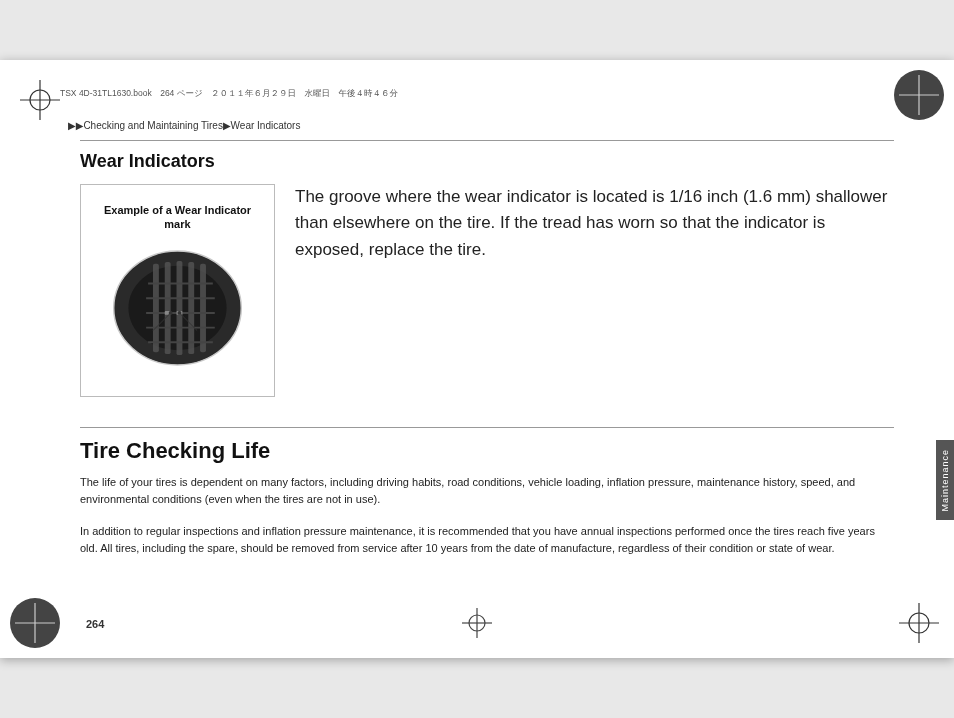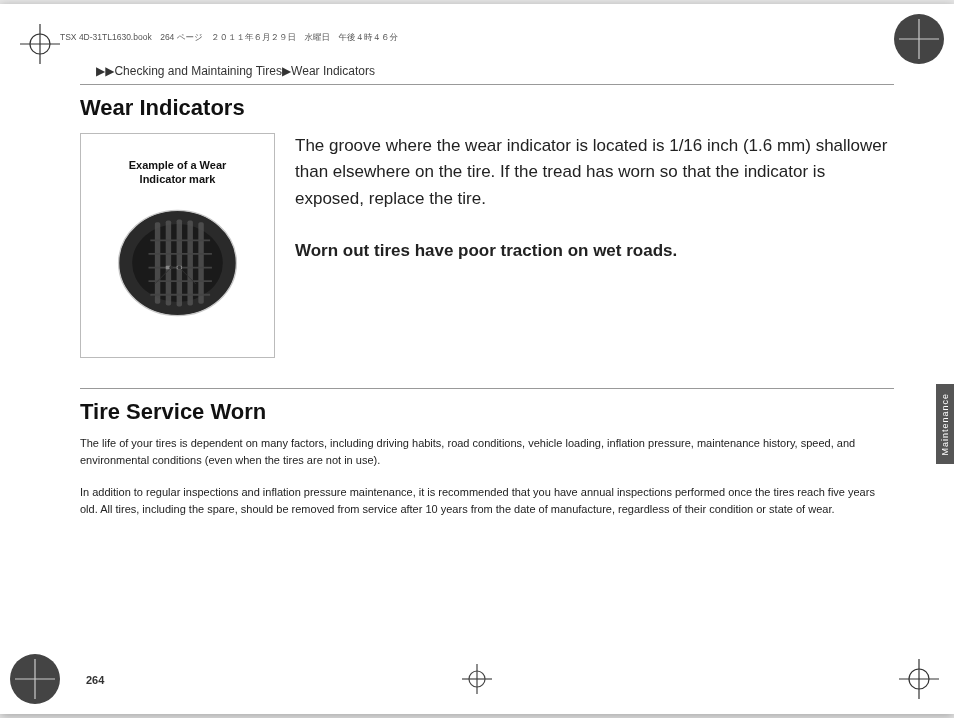--- a/index.html
+++ b/index.html
@@ -12,21 +12,21 @@
       background: #e8e8e8;
       display: flex;
       justify-content: center;
       align-items: center;
       min-height: 100vh;
       font-family: Arial, Helvetica, sans-serif;
     }
 
     .page-container {
       width: 954px;
-      height: 710px;
+      height: 598px;
       background: #fff;
       position: relative;
       overflow: hidden;
       box-shadow: 0 2px 10px rgba(0,0,0,0.3);
     }
 
     
     .corner-decoration {
       position: absolute;
       width: 40px;
@@ -56,22 +56,22 @@
 
     .header-bar .file-info {
       font-size: 8.5px;
       color: #555;
     }
 
     
     .breadcrumb {
       position: absolute;
       top: 60px;
-      left: 96px;
-      font-size: 12px;
+      left: 68px;
+      font-size: 10px;
       color: #333;
     }
 
     
     .main-content {
       position: absolute;
       top: 80px;
       left: 80px;
       right: 60px;
       bottom: 60px;
@@ -79,37 +79,37 @@
 
     
     .section-divider {
       border: none;
       border-top: 1px solid #999;
       margin-bottom: 10px;
     }
 
     
     .section-title {
-      font-size: 22px;
+      font-size: 18px;
       font-weight: bold;
       color: #111;
       margin-bottom: 12px;
     }
 
     .wear-indicator-content {
       display: flex;
       gap: 20px;
       margin-bottom: 30px;
     }
 
     .tire-image-box {
       width: 195px;
       min-width: 195px;
       border: 1px solid #bbb;
-      padding: 24px;
+      padding: 18px;
       position: relative;
       background: #fff;
     }
 
     .image-label {
       text-align: center;
       font-weight: bold;
       font-size: 11px;
       color: #111;
       margin-bottom: 6px;
@@ -265,27 +265,26 @@
             <circle cx="73" cy="70" r="2" fill="#333"></circle>
             <line x1="82" y1="70" x2="100" y2="88" stroke="#333" stroke-width="1"></line>
             <circle cx="82" cy="70" r="2" fill="#333"></circle>
           </svg>
         </div>
       </div>
 
       <div class="wear-text">
         <span>The groove where the wear indicator is located is 1/16 inch (1.6 mm) shallower than elsewhere on the tire. If the tread has worn so that the indicator is exposed, replace the tire.</span>
         <br><br>
-        <strong>Worn out tires have poor traction on wet roads.</strong>
       </div>
     </div>
 
     <hr class="section-divider">
 
-    <h1 class="service-life-title">Tire Service Worn</h1>
+    <h1 class="service-life-title">Tire Checking Life</h1>
 
     <p class="service-life-text">The life of your tires is dependent on many factors, including driving habits, road conditions, vehicle loading, inflation pressure, maintenance history, speed, and environmental conditions (even when the tires are not in use).</p>
 
     <p class="service-life-text">In addition to regular inspections and inflation pressure maintenance, it is recommended that you have annual inspections performed once the tires reach five years old. All tires, including the spare, should be removed from service after 10 years from the date of manufacture, regardless of their condition or state of wear.</p>
 
   </div>
 
   <div class="side-tab">
     <span class="side-tab-text">Maintenance</span>
   </div>

